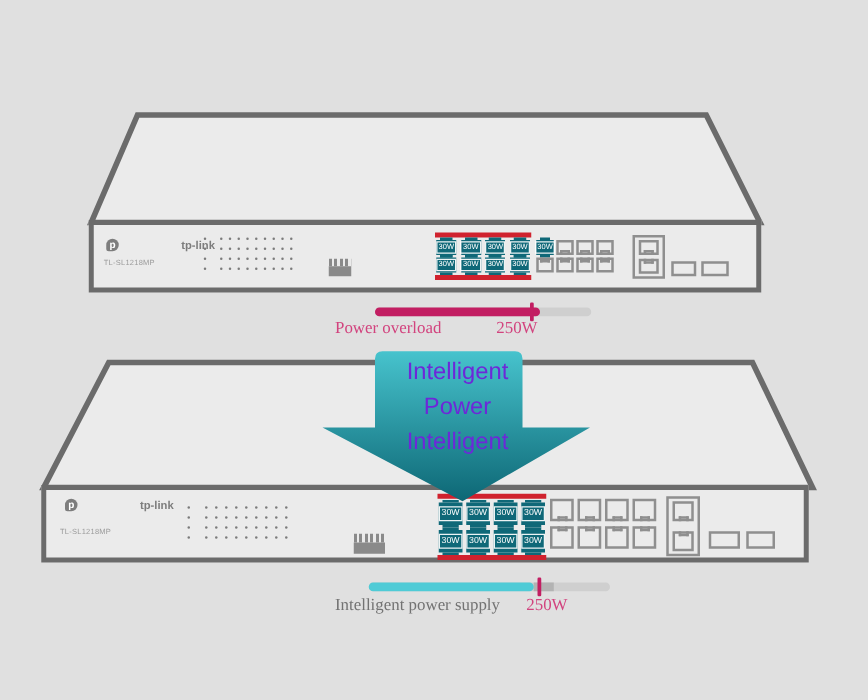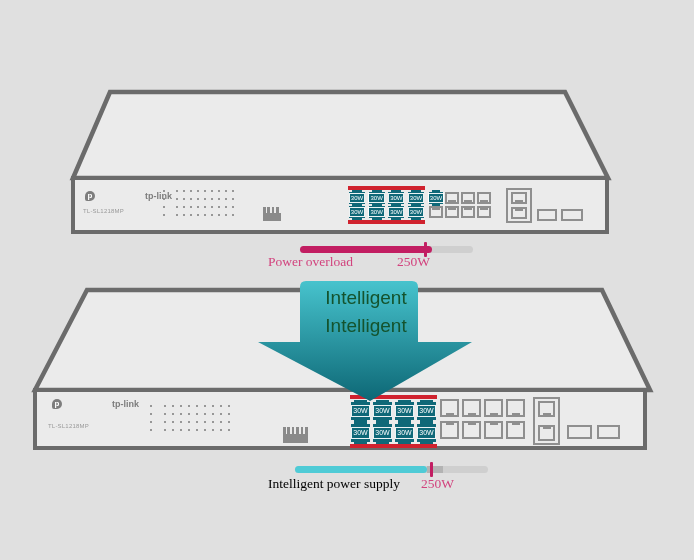--- a/index.html
+++ b/index.html
@@ -99,26 +99,26 @@
   #gtrack-a{left:300px;top:246px;width:173px;}
   #gfill-a{width:132px;background:#c21e62;}
   #gtick-a{left:424px;top:242px;height:15px;}
   #gtrack-b{left:295px;top:466px;width:193px;}
   #gseg-b{left:132px;width:16px;}
   #gfill-b{width:132px;background:#4fcbd6;}
   #gtick-b{left:430px;top:462px;height:15px;}
   .glabel{position:absolute;font-size:13.5px;white-space:nowrap;font-family:Liberation Serif, serif;}
   #glabel-a{left:268px;top:254px;color:#d2437e;}
   #gvalue-a{left:397px;top:254px;color:#d2437e;}
-  #glabel-b{left:268px;top:476px;color:#000000;}
+  #glabel-b{left:268px;top:476px;color:#737373;}
   #gvalue-b{left:421px;top:476px;color:#d2437e;}
 
   
   .arrowtext{position:absolute;left:254px;top:284px;width:224px;text-align:center;
-    color:#14532d;font-size:19px;line-height:28px;font-weight:normal;}
+    color:#6d28d9;font-size:19px;line-height:28px;font-weight:normal;}
   .arrowtext div{height:28px;}
 </style>
 </head>
 <body>
 
 <div class="stage">
 
   <svg class="layer" width="694" height="560" viewBox="0 0 694 560">
     <polygon points="110,92 565,92 608,178 73,178" fill="#ebebeb" stroke="#6b6b6b" stroke-width="4.5" stroke-linejoin="miter"></polygon>
     <polygon points="87,290 602,290 650,390 35,390" fill="#ebebeb" stroke="#6b6b6b" stroke-width="4.5" stroke-linejoin="miter"></polygon>
@@ -353,20 +353,21 @@
     <defs>
       <linearGradient id="ag" x1="0" y1="0" x2="0" y2="1">
         <stop offset="0" stop-color="#47c3cd"></stop>
         <stop offset="1" stop-color="#0d6775"></stop>
       </linearGradient>
     </defs>
     <path d="M306,281 H412 Q418,281 418,287 V342 H472 L370,401 L258,342 H300 V287 Q300,281 306,281 Z" fill="url(#ag)"></path>
   </svg>
   <div class="arrowtext">
     <div>Intelligent</div>
+    <div>Power</div>
     <div>Intelligent</div>
   </div>
 
   <div class="gtrack" id="gtrack-b">
     <div class="gseg" id="gseg-b"></div>
     <div class="gfill" id="gfill-b"></div>
   </div>
   <div class="gtick" id="gtick-b"></div>
   <div class="glabel" id="glabel-b">Intelligent power supply</div>
   <div class="glabel" id="gvalue-b">250W</div>

